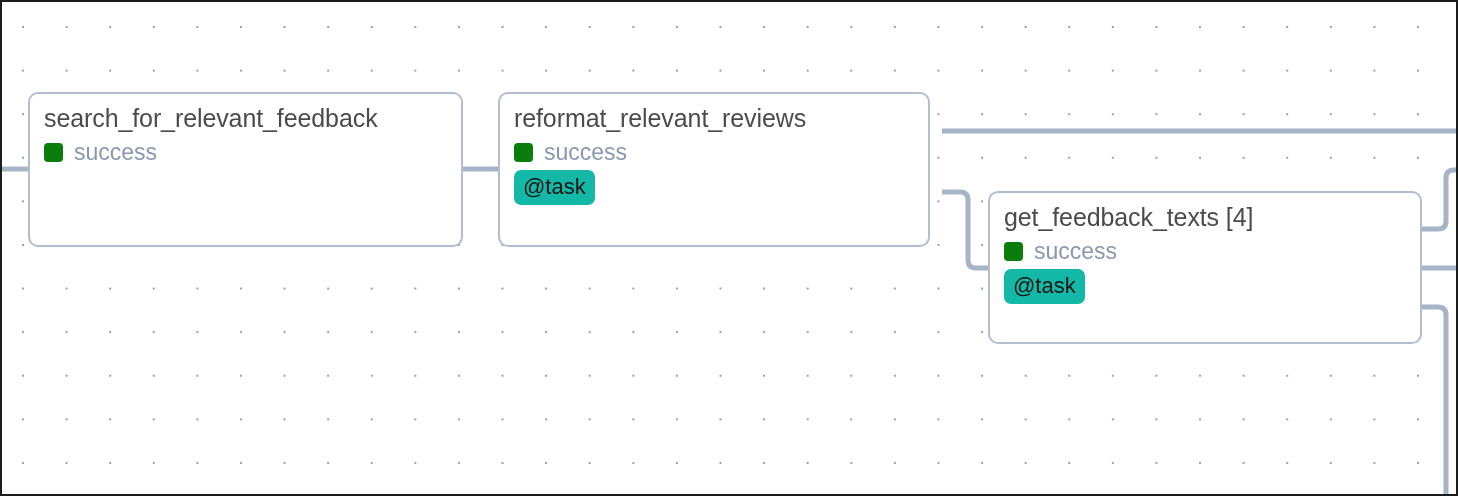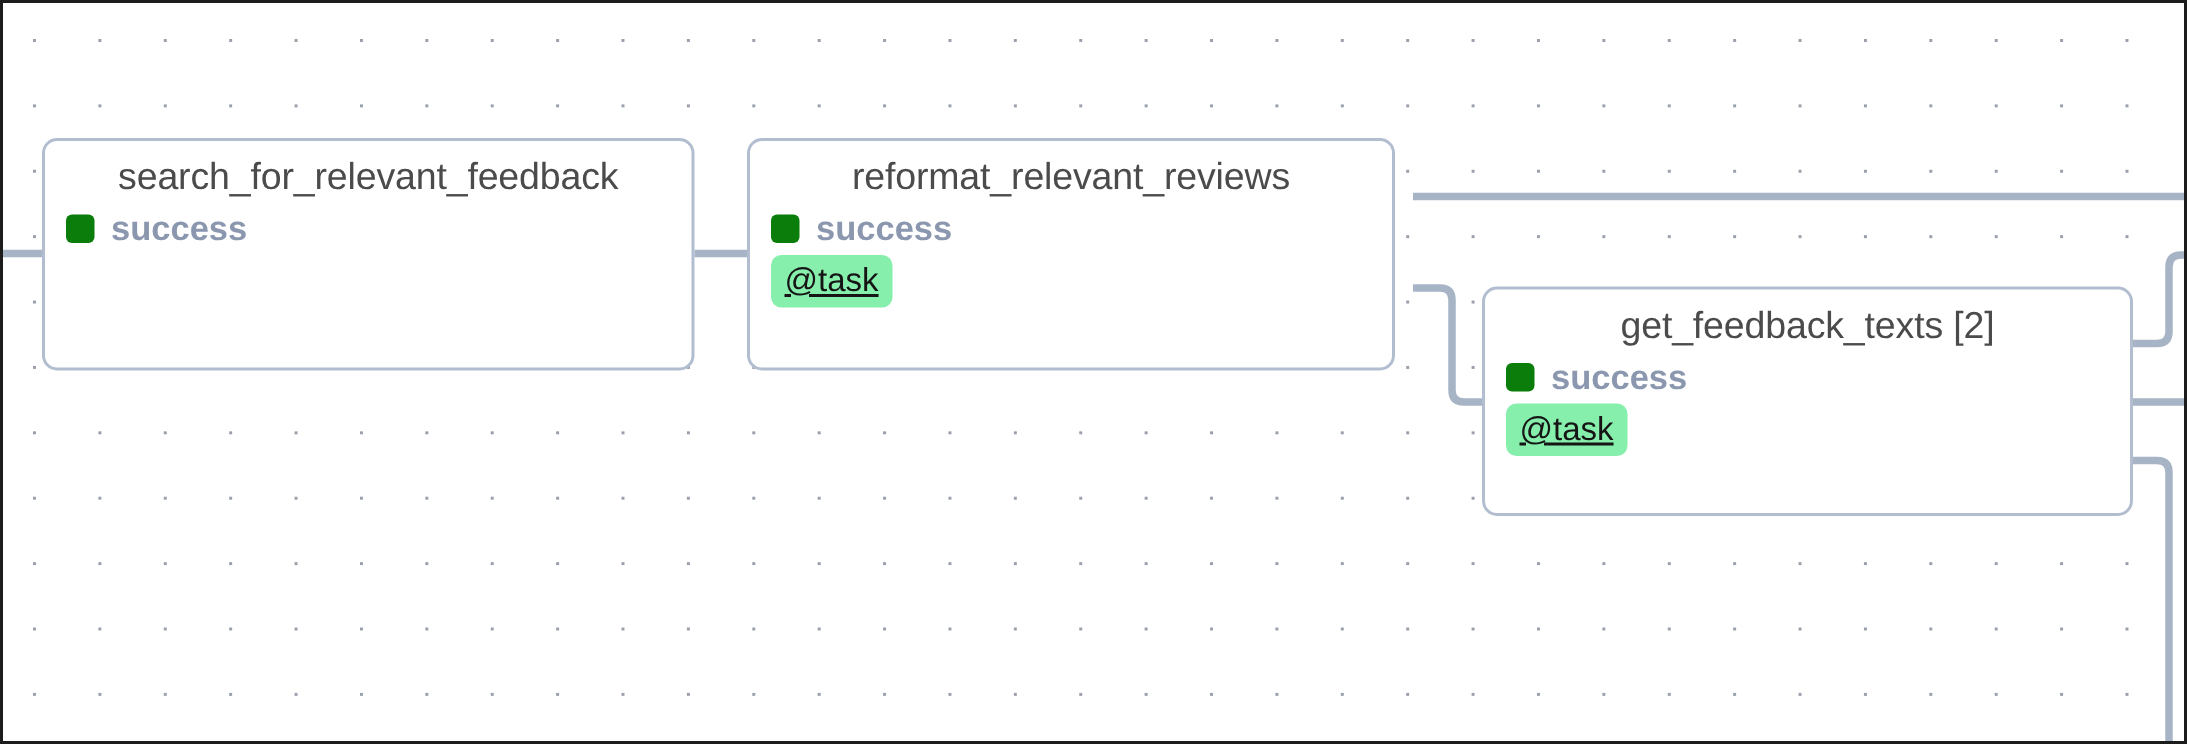--- a/index.html
+++ b/index.html
@@ -50,21 +50,20 @@
     position: absolute;
     box-sizing: border-box;
     background: #ffffff;
     border: 2px solid #b2bed0;
     border-radius: 10px;
     padding: 10px 14px 12px 14px;
     display: flex;
     flex-direction: column;
     justify-content: flex-start;
     z-index: 5;
-    text-align: center;
   }
 
   .node-title {
     font-size: 25px;
     line-height: 1.16;
     color: #4b4b4b;
     letter-spacing: -0.1px;
     white-space: nowrap;
     margin-bottom: 5px;
   }
@@ -82,42 +81,40 @@
     height: 19px;
     border-radius: 4px;
     background: #0a7d0a;
     flex: none;
   }
 
   .status-label {
     font-size: 23px;
     color: #8a97ae;
     line-height: 1;
-    font-weight: bold;
   }
 
   .node-footer-plain {
     font-size: 22px;
     color: #1b1b1b;
     line-height: 1.2;
     white-space: nowrap;
     padding-left: 4px;
   }
 
   .node-badge {
     display: inline-block;
     align-self: flex-start;
     font-size: 22px;
     color: #151515;
     line-height: 1;
-    background: #86efac;
+    background: #14b8a6;
     border-radius: 7px;
     padding: 6px 9px 7px 9px;
     white-space: nowrap;
-    text-decoration: underline;
   }
 </style>
 </head>
 <body>
 
 <div id="canvas-frame">
 
   <div id="grid-background"></div>
 
   <svg id="edge-layer" width="1458" height="496" viewBox="0 0 1458 496">
@@ -148,21 +145,21 @@
   <div class="node" style="left:496px; top:90px; width:432px; height:155px;">
     <div class="node-title">reformat_relevant_reviews</div>
     <div class="node-status-row">
       <span class="status-swatch"></span>
       <span class="status-label">success</span>
     </div>
     <div class="node-badge">@task</div>
   </div>
 
   <div class="node" style="left:986px; top:189px; width:434px; height:153px;">
-    <div class="node-title">get_feedback_texts [2]</div>
+    <div class="node-title">get_feedback_texts [4]</div>
     <div class="node-status-row">
       <span class="status-swatch"></span>
       <span class="status-label">success</span>
     </div>
     <div class="node-badge">@task</div>
   </div>
 
 </div>
 
 </body></html>

